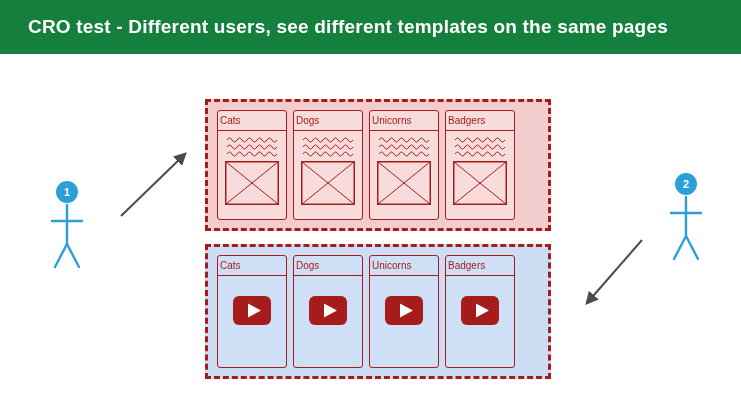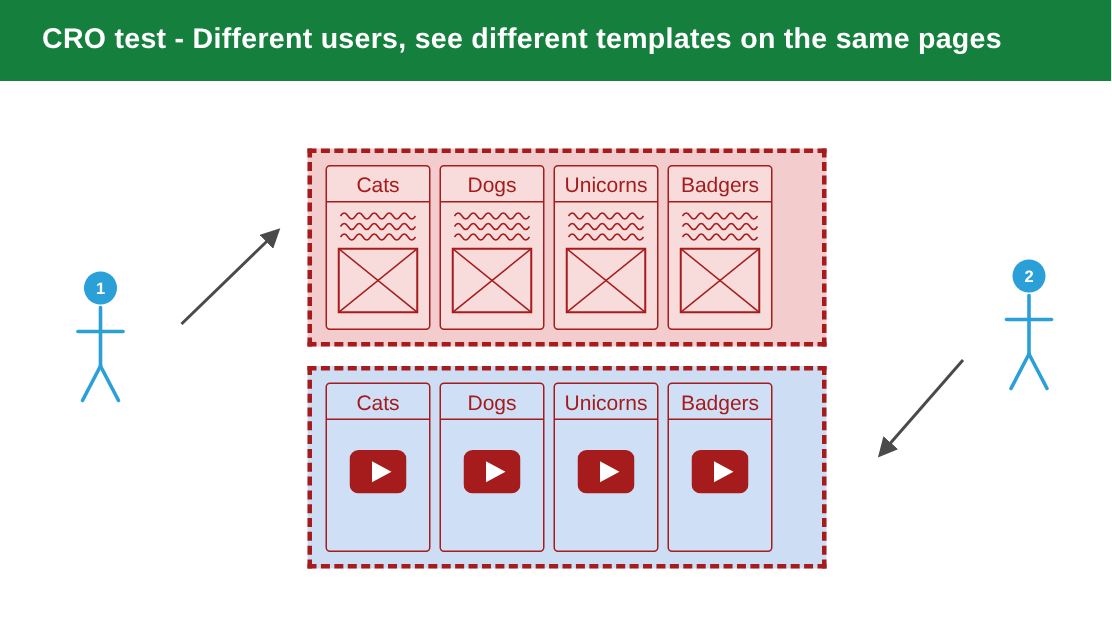--- a/index.html
+++ b/index.html
@@ -47,23 +47,22 @@
     border: 1.5px solid #A61B1B;
     border-radius: 3px;
     display: flex;
     flex-direction: column;
     overflow: hidden;
   }
   .tpl-a .card { background: #F8DCDC; }
   .tpl-b .card { background: #CFE0F6; }
   .card-gap { }
   .card-label {
-    font-size: 14px;
+    font-size: 10px;
     color: #A61B1B;
-    text-align: center;
     padding: 5px 2px 4px;
     border-bottom: 1px solid #A61B1B;
     line-height: 1;
     white-space: nowrap;
   }
   .card-body {
     flex: 1;
     display: flex;
     flex-direction: column;
     align-items: center;

